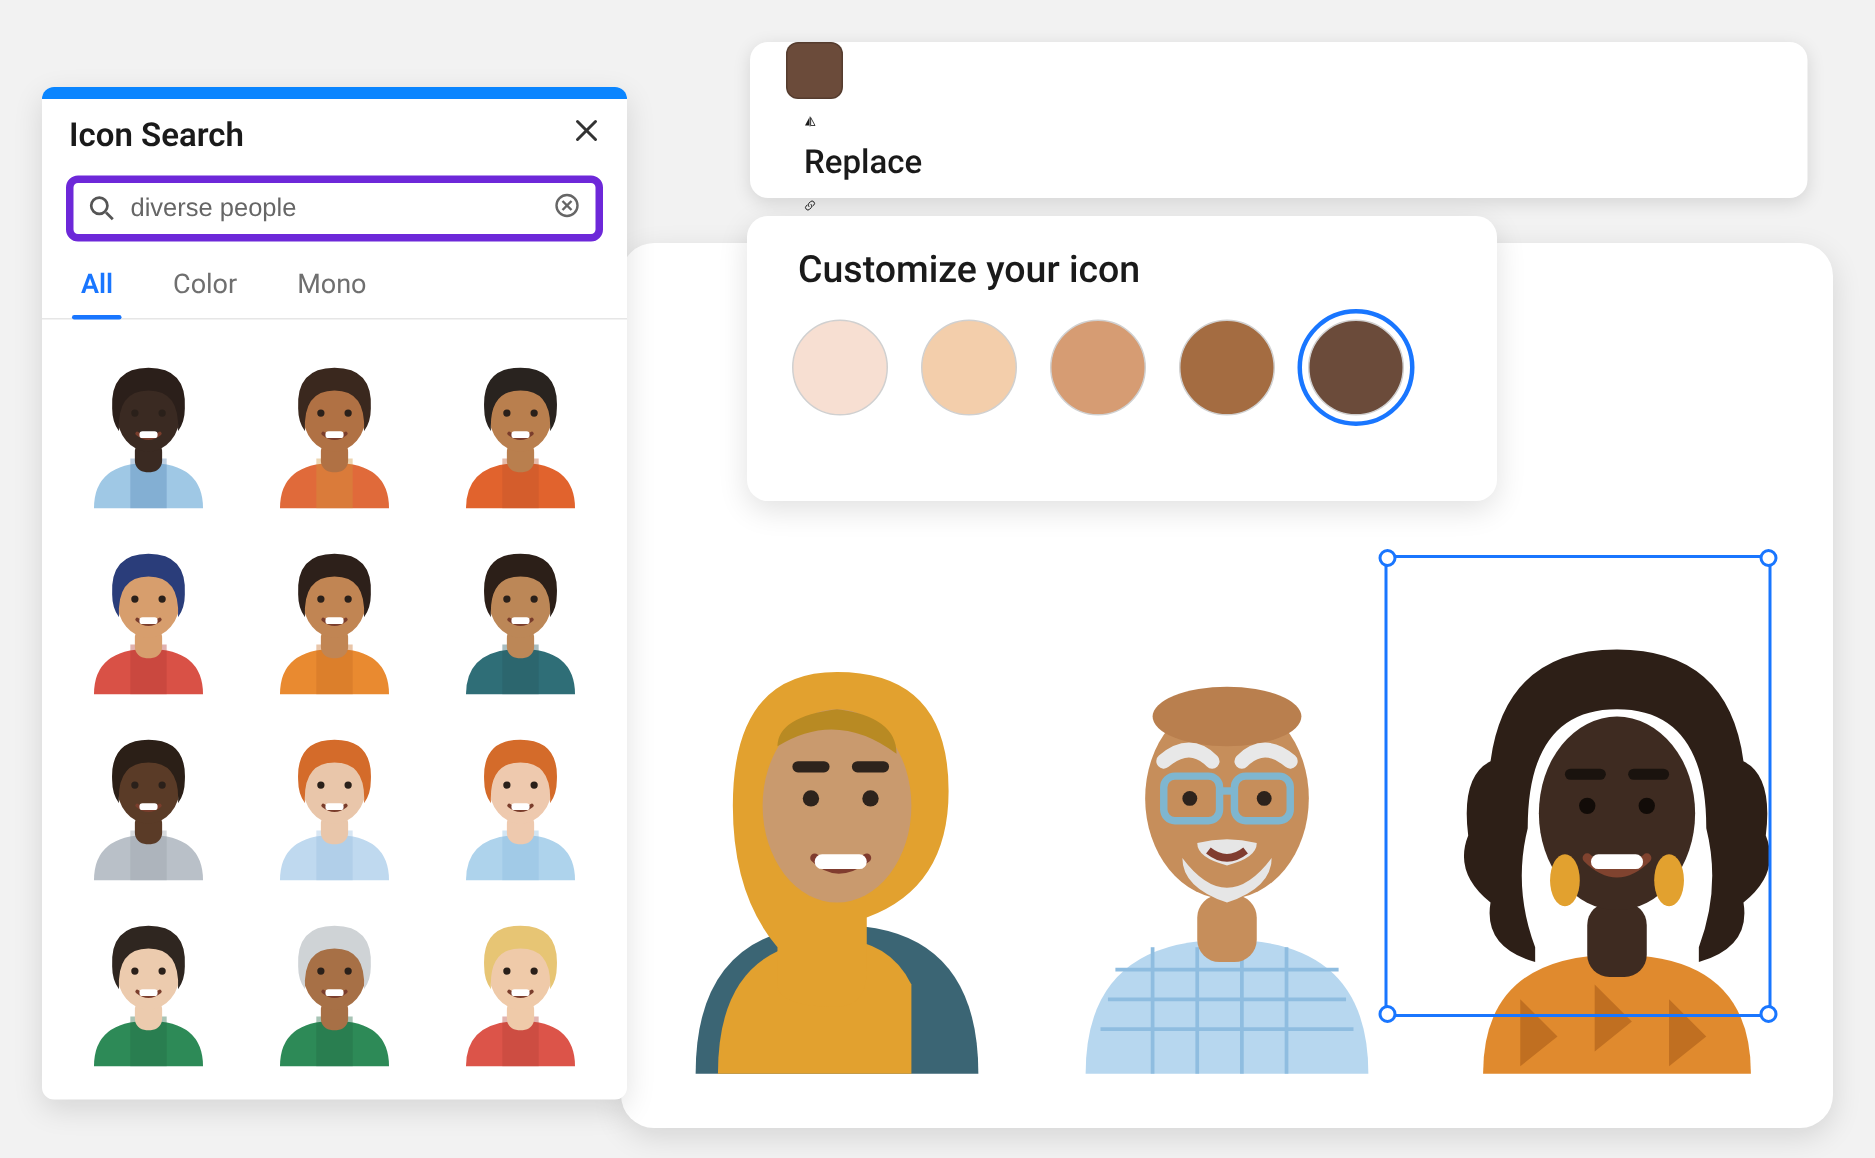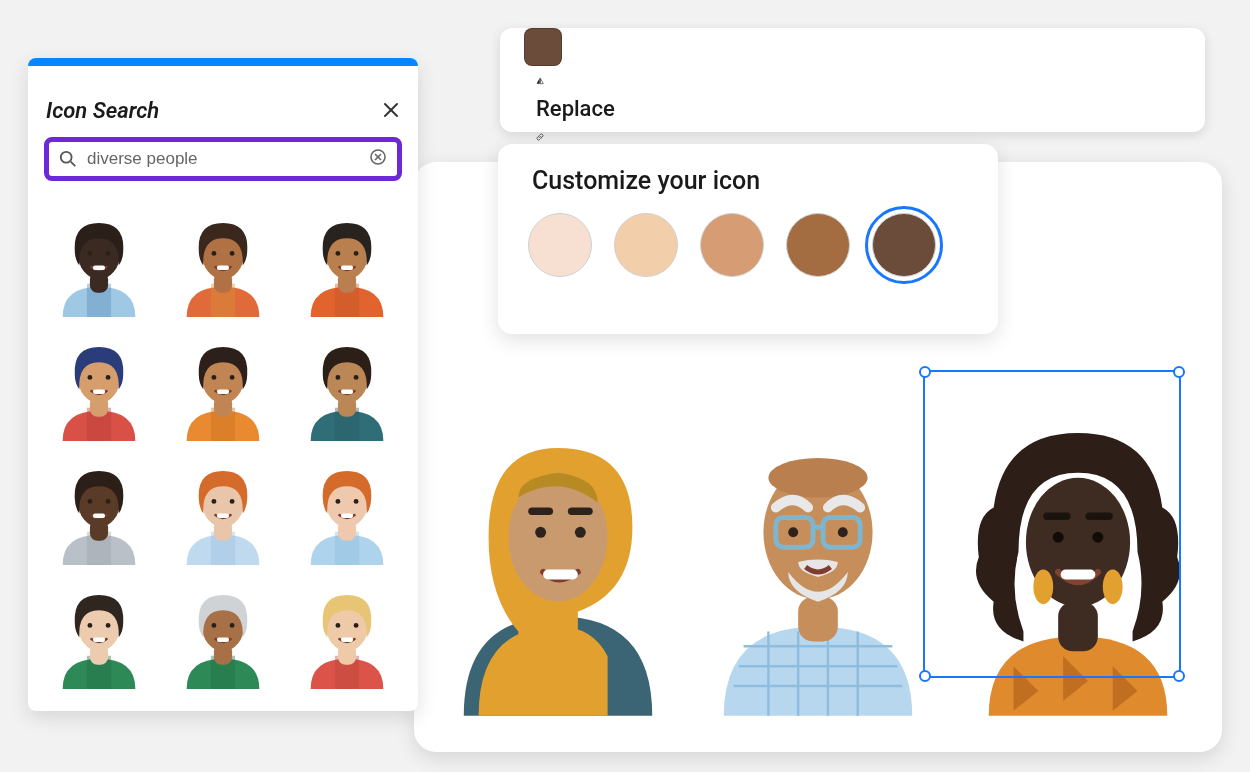--- a/index.html
+++ b/index.html
@@ -135,23 +135,22 @@
     width:390px;
     background:var(--panel);
     border-radius:8px;
     box-shadow:var(--shadow);
     overflow:hidden;
   }
   .panel-accent{
     height:8px;background:#0a85ff;width:100%;
   }
   .panel-head{
-    display:flex;align-items:flex-end;justify-content:space-between;
-    padding:32px 18px 4px 18px;
-    font-style:italic;
+    display:flex;align-items:flex-start;justify-content:space-between;
+    padding:12px 18px 4px 18px;
   }
   .panel-title{font-size:22px;font-weight:600;}
   .close-x{cursor:pointer;color:#555;font-size:22px;line-height:1;}
   .search-wrap{padding:10px 16px 10px;}
   .search-box{
     display:flex;align-items:center;
     border:5px solid #6d28d9;border-radius:8px;
     padding:6px 10px;gap:8px;
   }
   .search-box input{
@@ -325,20 +324,25 @@
       <input type="text" value="diverse people" placeholder="Search icons" style="">
       <span class="clear-btn">
         <svg width="18" height="18" viewBox="0 0 18 18" fill="none" stroke="#666" stroke-width="1.6">
           <circle cx="9" cy="9" r="7"></circle>
             <line x1="6" y1="6" x2="12" y2="12"></line>
             <line x1="12" y1="6" x2="6" y2="12"></line>
         </svg>
       </span>
     </div>
   </div>
+  <div class="tabs" id="tabs">
+      <div class="tab active">All</div>
+      <div class="tab">Color</div>
+      <div class="tab">Mono</div>
+    </div>
   <div class="grid" id="grid">
       <div class="cell">
         <svg viewBox="0 0 60 70">
     <path d="M6 70 Q6 50 30 50 Q54 50 54 70 Z" fill="#9fc8e5"></path>
     <path d="M22 48 L38 48 L38 70 L22 70 Z" fill="#5a8ab8" opacity="0.4"></path>
     <rect x="24" y="40" width="12" height="14" rx="5" fill="#3a2a22"></rect>
     <ellipse cx="30" cy="28" rx="14" ry="17" fill="#3a2a22"></ellipse>
     <path d="M30 8 Q13 8 14 26 Q14 32 17 36 Q16 18 30 18 Q44 18 43 36 Q46 32 46 26 Q47 8 30 8 Z" fill="#2b1f1a"></path>
     <circle cx="24" cy="28" r="1.6" fill="#2a201a"></circle>
     <circle cx="36" cy="28" r="1.6" fill="#2a201a"></circle>

